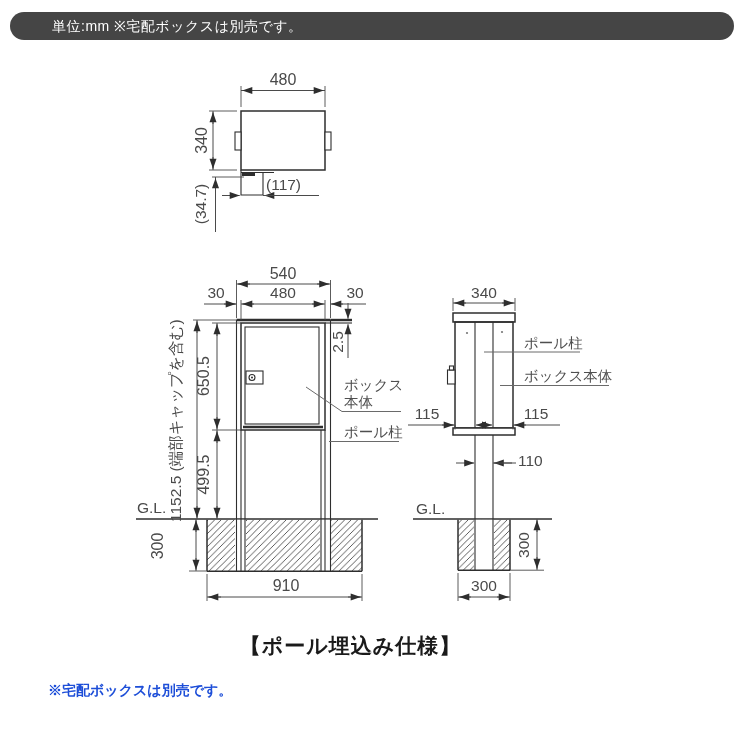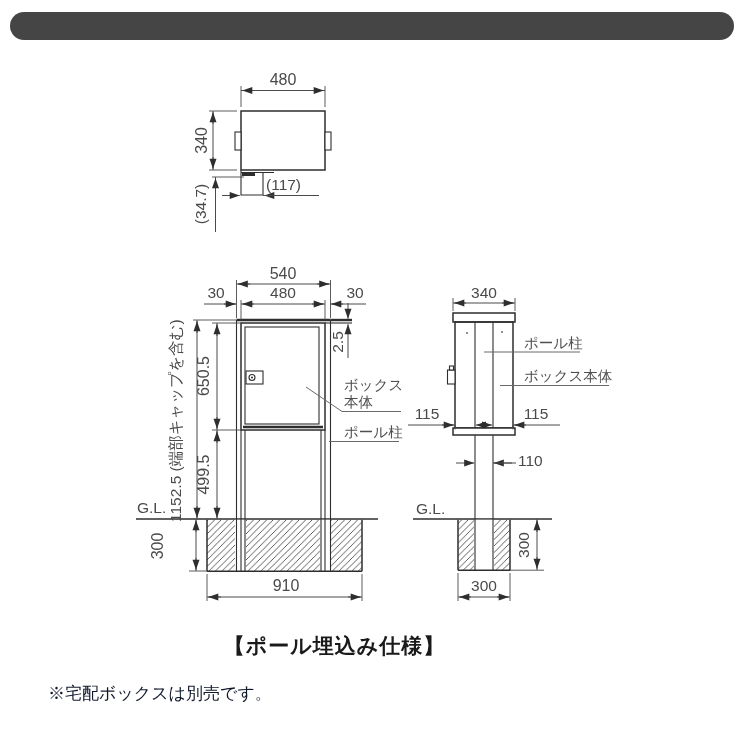--- a/index.html
+++ b/index.html
@@ -9,41 +9,42 @@
   .header-bar{position:absolute;left:10px;top:12px;width:724px;height:28px;
               background:#454545;border-radius:14px;display:flex;align-items:center;}
   .unit-note{color:#fff;font-size:14px;margin-left:42px;letter-spacing:.5px;white-space:nowrap;}
   .big-title{margin-left:auto;margin-right:28px;color:#fff;font-size:30px;font-weight:bold;
              line-height:28px;white-space:nowrap;letter-spacing:1px;
              text-shadow:-2px -2px 0 #3d3d3d,2px -2px 0 #3d3d3d,-2px 2px 0 #3d3d3d,2px 2px 0 #3d3d3d,
                          0 -2px 0 #3d3d3d,0 2px 0 #3d3d3d,-2px 0 0 #3d3d3d,2px 0 0 #3d3d3d,
                          -3px 0 0 #3d3d3d,3px 0 0 #3d3d3d,0 3px 0 #3d3d3d,0 -3px 0 #3d3d3d;}
   
   .caption{position:absolute;left:0;top:632px;width:669px;text-align:center;
-           font-size:21px;font-weight:bold;color:#1a1a1a;letter-spacing:1px;}
-  .red-note{position:absolute;left:48px;top:682px;font-size:17px;font-weight:normal;color:#0f172a;}
+           font-size:21px;font-weight:bold;color:#1a1a1a;letter-spacing:1px;padding-left:16px;}
+  .red-note{position:absolute;left:48px;top:682px;font-size:14px;font-weight:bold;color:#1d4ed8;}
   
   svg{position:absolute;left:0;top:0;}
   .ln{stroke:#2e2e2e;stroke-width:1.5;fill:none;}
   .lnthin{stroke:#2e2e2e;stroke-width:1.1;fill:none;}
   .fillw{fill:#ffffff;}
   .ext{stroke:#4a4a4a;stroke-width:0.9;fill:none;}
   .dimln{stroke:#4a4a4a;stroke-width:1;fill:none;}
   .thick{stroke:#2e2e2e;stroke-width:2.4;fill:none;}
   text.dim{font-family:"Liberation Sans",sans-serif;font-size:15.5px;fill:#4a4a4a;}
   text.dim-lg{font-family:"Liberation Sans",sans-serif;font-size:16px;fill:#4a4a4a;}
   text.lbl{font-family:"Liberation Sans",sans-serif;font-size:14.5px;fill:#4f4f4f;}
   .leader{stroke:#6a6a6a;stroke-width:1;fill:none;}
 </style>
 </head>
 <body>
 
 <div id="stage">
 
   <div class="header-bar">
+    <span class="unit-note">単位:mm ※宅配ボックスは別売です。</span>
   </div>
 
   <svg width="740" height="740" viewBox="0 0 740 740">
     <defs>
       <marker id="ar" markerUnits="userSpaceOnUse" markerWidth="12" markerHeight="9" refX="10.5" refY="4.5" orient="auto">
         <path d="M0.5,1 L10.5,4.5 L0.5,8 Z" fill="#2e2e2e"></path>
       </marker>
       <pattern id="hatch" patternUnits="userSpaceOnUse" width="6.5" height="6.5">
         <path d="M-1,7.5 L7.5,-1" stroke="#4a4a4a" stroke-width="0.9"></path>
       </pattern>

